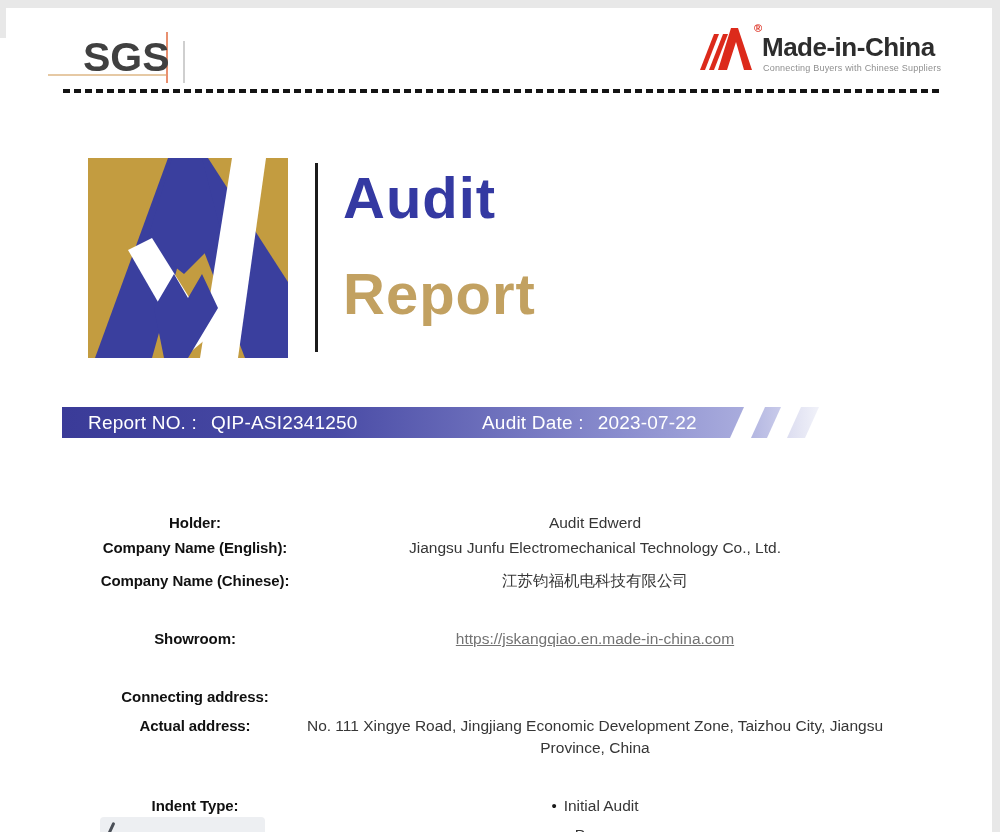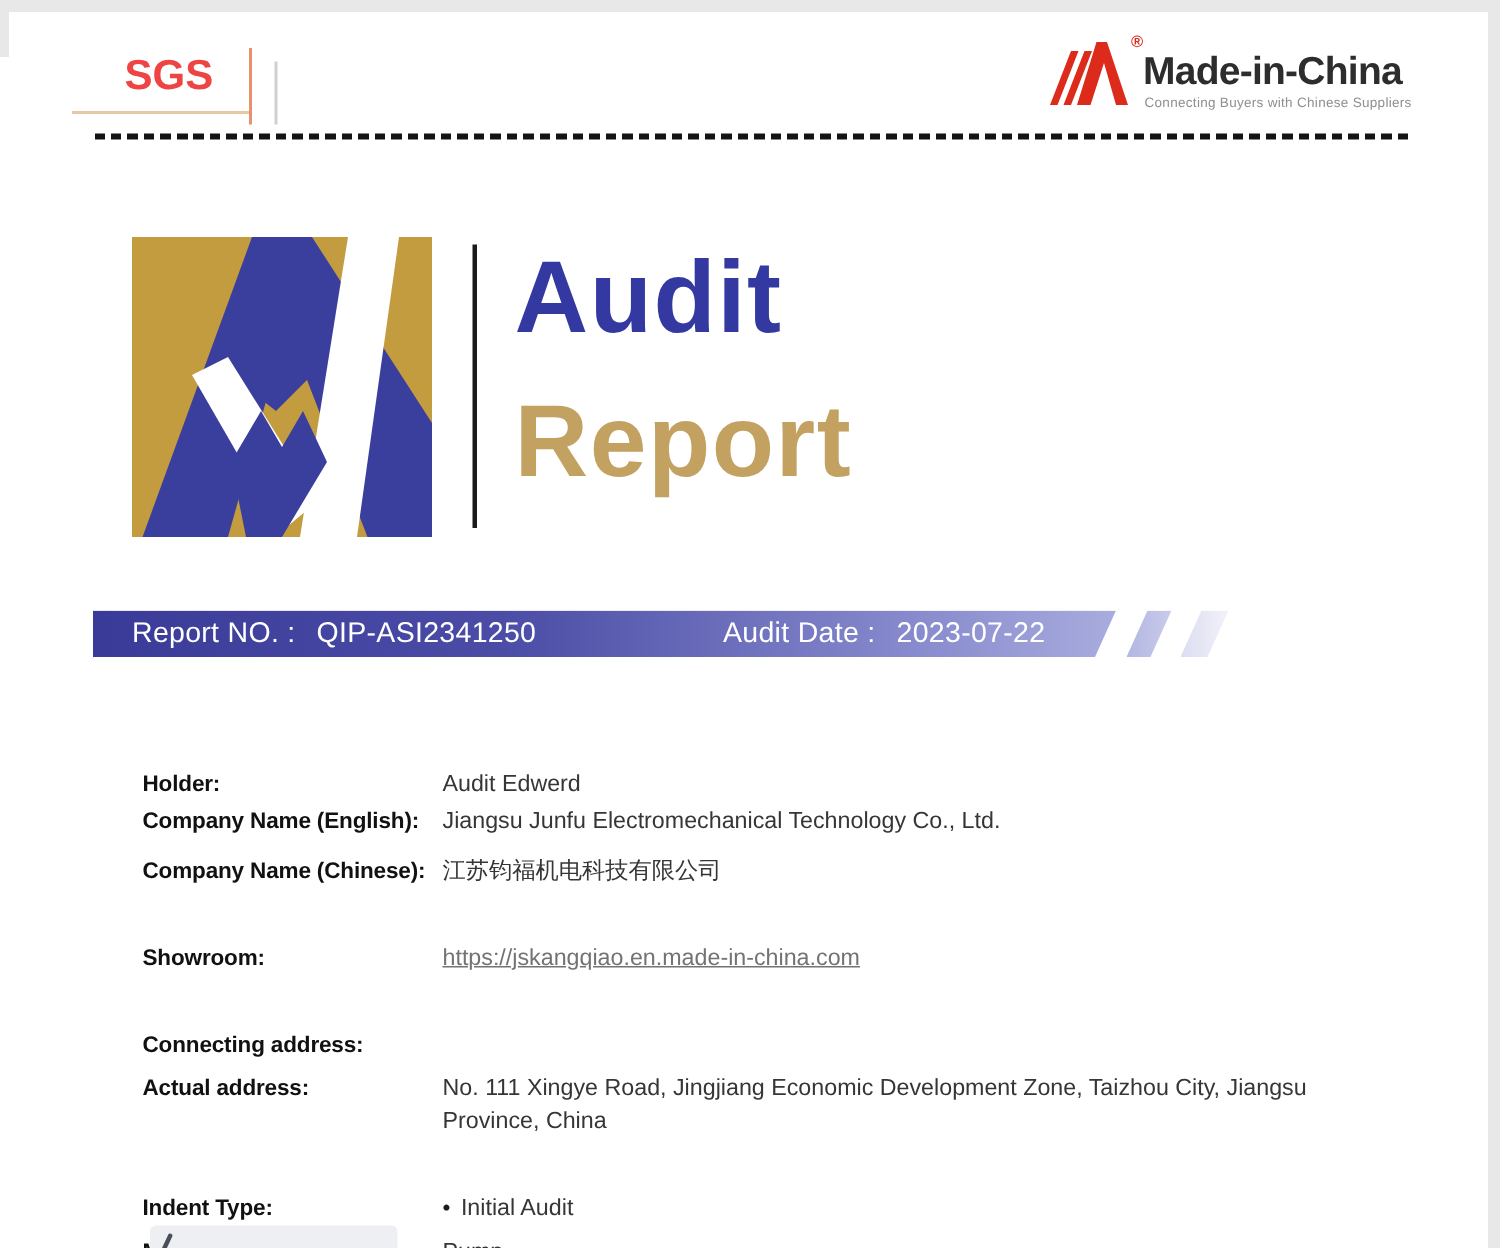--- a/index.html
+++ b/index.html
@@ -10,38 +10,38 @@
     background:#ffffff;
     overflow:hidden;
   }
   
   .frame-top   { position:absolute; left:0; top:0; width:1000px; height:8px; background:#e8e8e8; }
   .frame-right { position:absolute; right:0; top:0; width:8px; height:832px; background:#e8e8e8; }
   .frame-left  { position:absolute; left:0; top:0; width:6px; height:38px; background:#e8e8e8; }
 
   
   .sgs-wrap { position:absolute; left:48px; top:28px; width:150px; height:60px; }
-  .sgs-text { position:absolute; left:35px; top:6px; font-size:28px; font-weight:bold; color:#ef4444; letter-spacing:0px; }
+  .sgs-text { position:absolute; left:35px; top:6px; font-size:41px; font-weight:bold; color:#404040; letter-spacing:0px; }
   .sgs-hline { position:absolute; left:0; top:46px; width:120px; height:2px; background:#e6c9a4; }
   .sgs-vline1 { position:absolute; left:118px; top:4px; width:2px; height:51px; background:#e89070; }
   .sgs-vline2 { position:absolute; left:135px; top:13px; width:2px; height:42px; background:#cfcfcf; }
 
   .mic-wrap { position:absolute; left:698px; top:22px; width:240px; height:58px; }
   .mic-m { position:absolute; left:0; top:2px; }
   .mic-reg { position:absolute; left:56px; top:0px; font-size:11px; color:#dc2a1b; font-weight:bold; }
   .mic-name { position:absolute; left:64px; top:10px; font-size:26px; font-weight:bold; color:#2d2d2d; letter-spacing:-0.5px; }
   .mic-tagline { position:absolute; left:65px; top:41px; font-size:9px; color:#8f8f8f; letter-spacing:0.2px; white-space:nowrap; }
 
   .dashed-rule { position:absolute; left:63px; top:89px; width:877px; height:4px;
     background:repeating-linear-gradient(90deg,#141414 0 7px, transparent 7px 11px); }
 
   
   .audit-logo { position:absolute; left:88px; top:158px; width:200px; height:200px; }
   .hero-divider { position:absolute; left:315px; top:163px; width:3px; height:189px; background:#1b1b1b; }
-  .hero-title { position:absolute; left:343px; top:150px; line-height:96px; font-weight:bold; font-size:68px; letter-spacing:1px; }
+  .hero-title { position:absolute; left:343px; top:150px; line-height:96px; font-weight:bold; font-size:58px; letter-spacing:1px; }
   .hero-title .l1 { color:#3439a2; }
   .hero-title .l2 { color:#c2a161; }
 
   
   .report-bar { position:absolute; left:62px; top:407px; width:820px; height:31px; }
   .bar-main { position:absolute; left:0; top:0; width:682px; height:31px;
     background:linear-gradient(90deg,#3a3b98 0%, #4a4ca6 40%, #8a8dce 82%, #a9acdd 100%);
     clip-path:polygon(0 0, 100% 0, calc(100% - 14px) 100%, 0 100%); }
   .bar-strip1 { position:absolute; left:689px; top:0; width:30px; height:31px;
     background:linear-gradient(90deg,#b3b6e1,#c9cbea);
@@ -49,21 +49,21 @@
   .bar-strip2 { position:absolute; left:725px; top:0; width:32px; height:31px;
     background:linear-gradient(90deg,#dcddf0,#f1f2f9);
     clip-path:polygon(14px 0, 100% 0, calc(100% - 14px) 100%, 0 100%); }
   .bar-text { position:absolute; top:0; height:31px; display:flex; align-items:center; gap:14px;
     color:#ffffff; font-size:19px; letter-spacing:0.2px; white-space:nowrap; }
   .bar-group-left { left:26px; }
   .bar-group-right { left:420px; }
 
   
   .details { position:absolute; left:95px; top:512px; width:810px; }
-  .drow { display:flex; align-items:flex-start; }
+  .drow { display:flex; align-items:flex-start;text-align:center; }
   .dlabel { width:200px; flex:0 0 200px; font-size:15px; font-weight:bold; color:#111111; line-height:22px; letter-spacing:-0.1px; }
   .dvalue { width:600px; font-size:15.5px; color:#363636; line-height:22px; }
   .dvalue a { color:#737373; text-decoration:underline; }
   .mb3{margin-bottom:3px;} .mb11{margin-bottom:11px;} .mb8{margin-bottom:8px;} .mb7{margin-bottom:7px;margin-top:36px;}
   .bullet { display:inline-block; margin-right:7px; font-size:15px; color:#1a1a1a; }
 
   
   .bottom-chip { position:absolute; left:100px; top:817px; width:165px; height:15px;
     background:#edeff2; border-radius:4px 4px 0 0; }
   .bottom-chip .mark { position:absolute; left:10px; top:5px; width:3px; height:12px;

